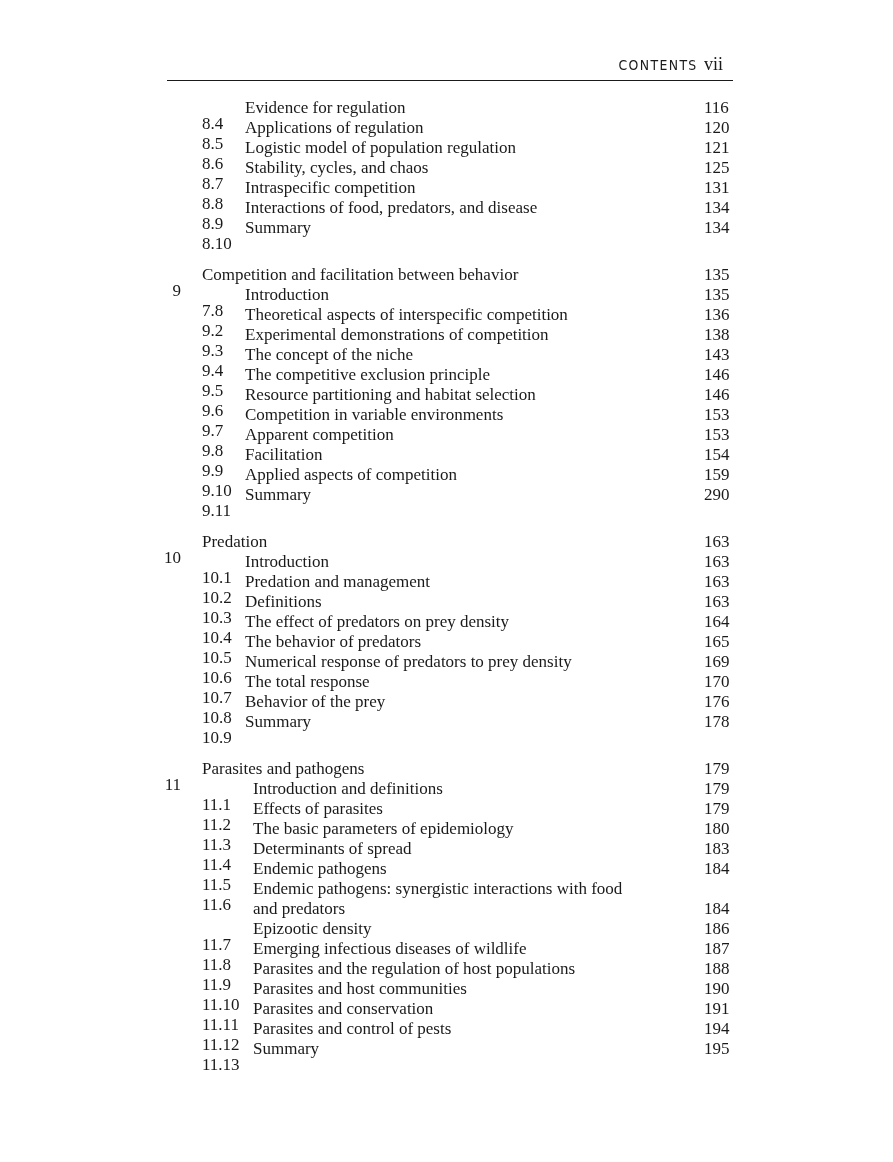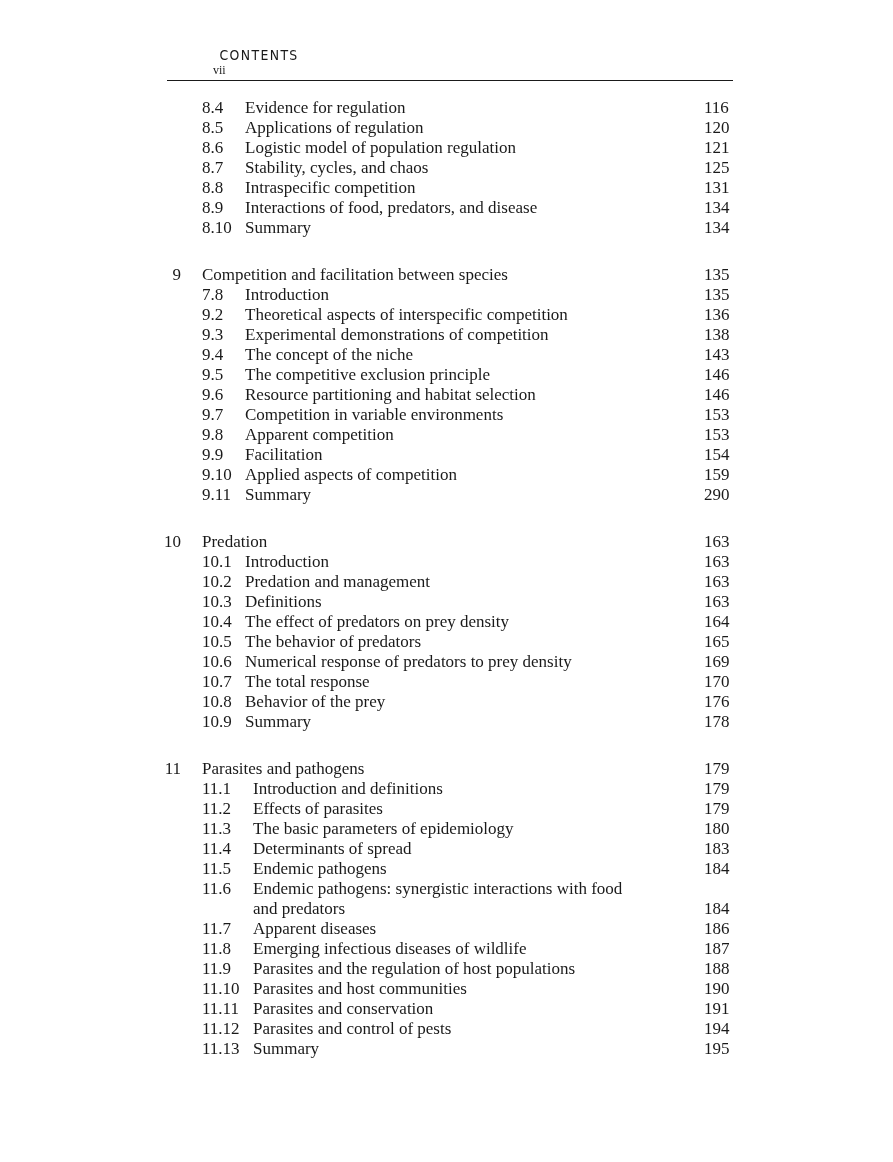--- a/index.html
+++ b/index.html
@@ -27,35 +27,33 @@
   
   .running-head {
     position: absolute;
     left: 167px;
     top: 54px;
     width: 565px;
     height: 24px;
     display: flex;
     align-items: baseline;
     justify-content: flex-end;
-    flex-direction: column;
   }
   .running-head-title {
     font-family: "DejaVu Sans", "Liberation Sans", sans-serif;
     font-size: 14.5px;
     letter-spacing: 1.6px;
     color: #1a1a1a;
     transform: scaleX(0.86);
     transform-origin: right baseline;
     white-space: nowrap;
   }
   .running-head-folio {
     font-family: "Liberation Serif", "DejaVu Serif", serif;
-    font-size: 12px;
-    margin-left: 46px;
+    font-size: 18px;
     width: 28px;
     text-align: left;
     white-space: nowrap;
   }
   .head-rule {
     position: absolute;
     left: 167px;
     top: 80px;
     width: 566px;
     height: 1.3px;
@@ -81,21 +79,21 @@
     position: relative;
     height: 20px;
     line-height: 20px;
     font-size: 17px;
     white-space: nowrap;
   }
 
   
   .num {
     position: absolute;
-    top: 0;
+    top: 16px;
     text-align: left;
     white-space: nowrap;
   }
   .row-section .num {
     left: 202px;
   }
   .row-chapter .num {
     left: 163px;
     width: 18px;
     text-align: right;
@@ -171,21 +169,21 @@
         </div>
         <div class="toc-row row-section">
           <span class="num">8.10</span>
           <span class="title">Summary</span>
           <span class="pageno">134</span>
         </div>
       </div>
       <div class="chapter-group">
         <div class="toc-row row-chapter">
           <span class="num">9</span>
-          <span class="title">Competition and facilitation between species</span>
+          <span class="title">Competition and facilitation between behavior</span>
           <span class="pageno">135</span>
         </div>
         <div class="toc-row row-section">
           <span class="num">7.8</span>
           <span class="title">Introduction</span>
           <span class="pageno">135</span>
         </div>
         <div class="toc-row row-section">
           <span class="num">9.2</span>
           <span class="title">Theoretical aspects of interspecific competition</span>
@@ -325,21 +323,21 @@
           <span class="title">Endemic pathogens: synergistic interactions with food</span>
           <span class="pageno"></span>
         </div>
         <div class="toc-row row-cont">
           <span class="num"></span>
           <span class="title">and predators</span>
           <span class="pageno">184</span>
         </div>
         <div class="toc-row row-section">
           <span class="num">11.7</span>
-          <span class="title">Apparent diseases</span>
+          <span class="title">Epizootic density</span>
           <span class="pageno">186</span>
         </div>
         <div class="toc-row row-section">
           <span class="num">11.8</span>
           <span class="title">Emerging infectious diseases of wildlife</span>
           <span class="pageno">187</span>
         </div>
         <div class="toc-row row-section">
           <span class="num">11.9</span>
           <span class="title">Parasites and the regulation of host populations</span>

